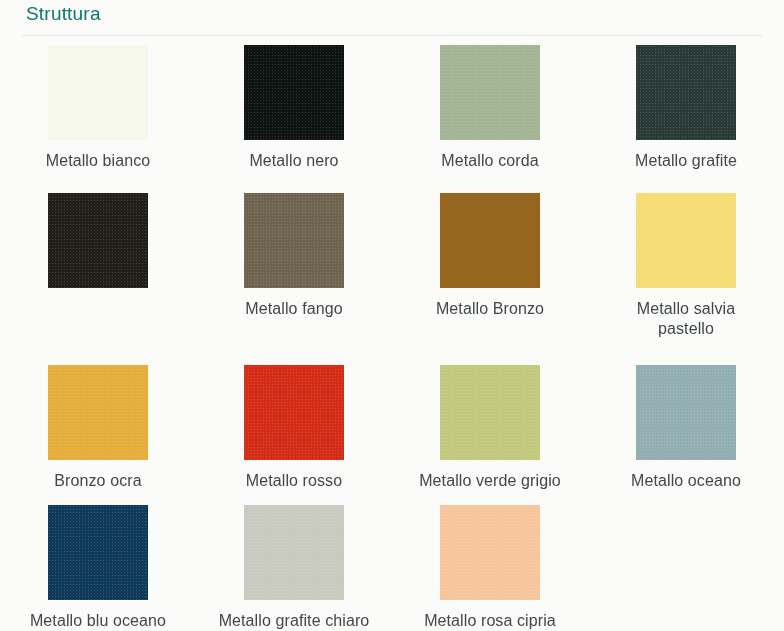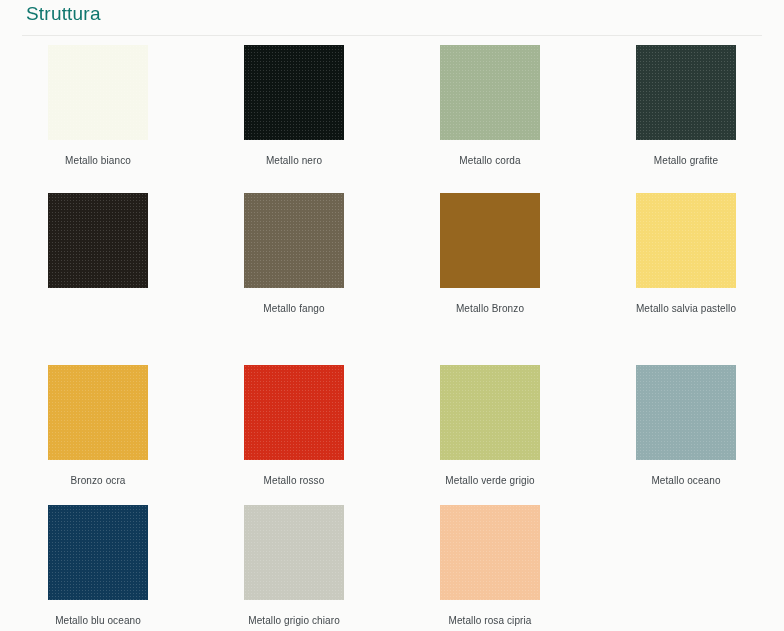--- a/index.html
+++ b/index.html
@@ -81,21 +81,21 @@
       radial-gradient(rgba(255,255,255,.30) .6px, transparent .7px),
       radial-gradient(rgba(0,0,0,.22) .6px, transparent .7px);
     background-size: 3px 3px, 4px 4px;
     background-position: 0 0, 2px 1px;
     pointer-events: none;
   }
   .swatch-chip.flat::after { opacity: 0; }
 
   .swatch-label {
     margin-top: 11px;
-    font-size: 10px;
+    font-size: 16px;
     line-height: 20px;
     color: #41474b;
     text-align: center;
     white-space: nowrap;
     letter-spacing: .1px;
   }
   .swatch-label.wrap {
     white-space: normal;
     width: 125px;
   }
@@ -157,21 +157,21 @@
       <div class="swatch-cell row-h-3">
         <div class="swatch-chip" style="background: rgb(147, 174, 176);"></div>
         <div class="swatch-label">Metallo oceano</div>
       </div>
       <div class="swatch-cell row-h-4">
         <div class="swatch-chip" style="background: rgb(16, 58, 89);"></div>
         <div class="swatch-label">Metallo blu oceano</div>
       </div>
       <div class="swatch-cell row-h-4">
         <div class="swatch-chip" style="background: rgb(201, 202, 191);"></div>
-        <div class="swatch-label">Metallo grigio chiaro</div>
+        <div class="swatch-label">Metallo grafite chiaro</div>
       </div>
       <div class="swatch-cell row-h-4">
         <div class="swatch-chip" style="background: rgb(246, 197, 156);"></div>
         <div class="swatch-label">Metallo rosa cipria</div>
       </div>
     </div>
 
 </div>
 
 </body></html>

